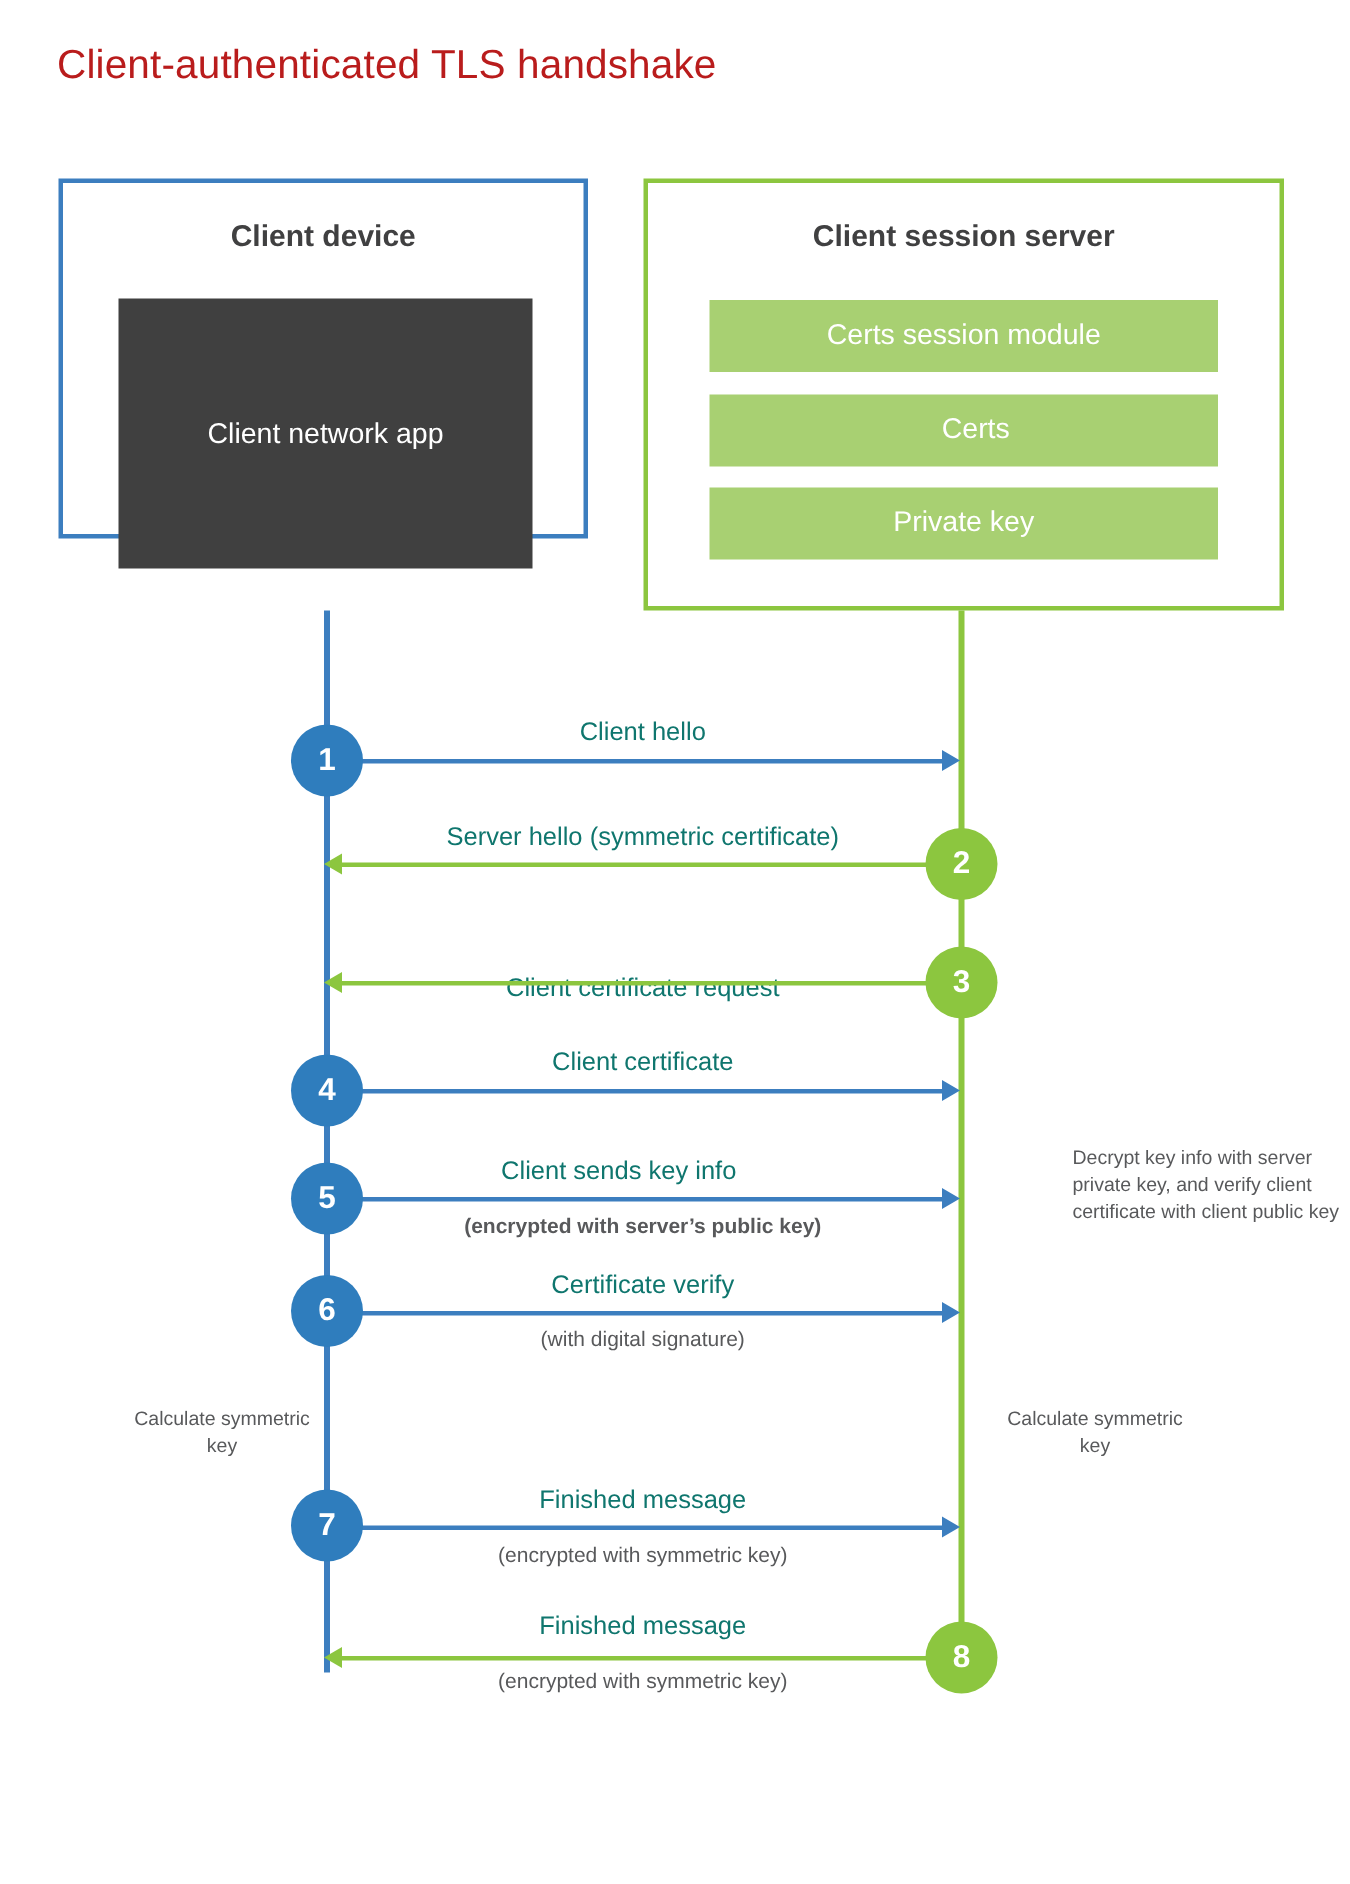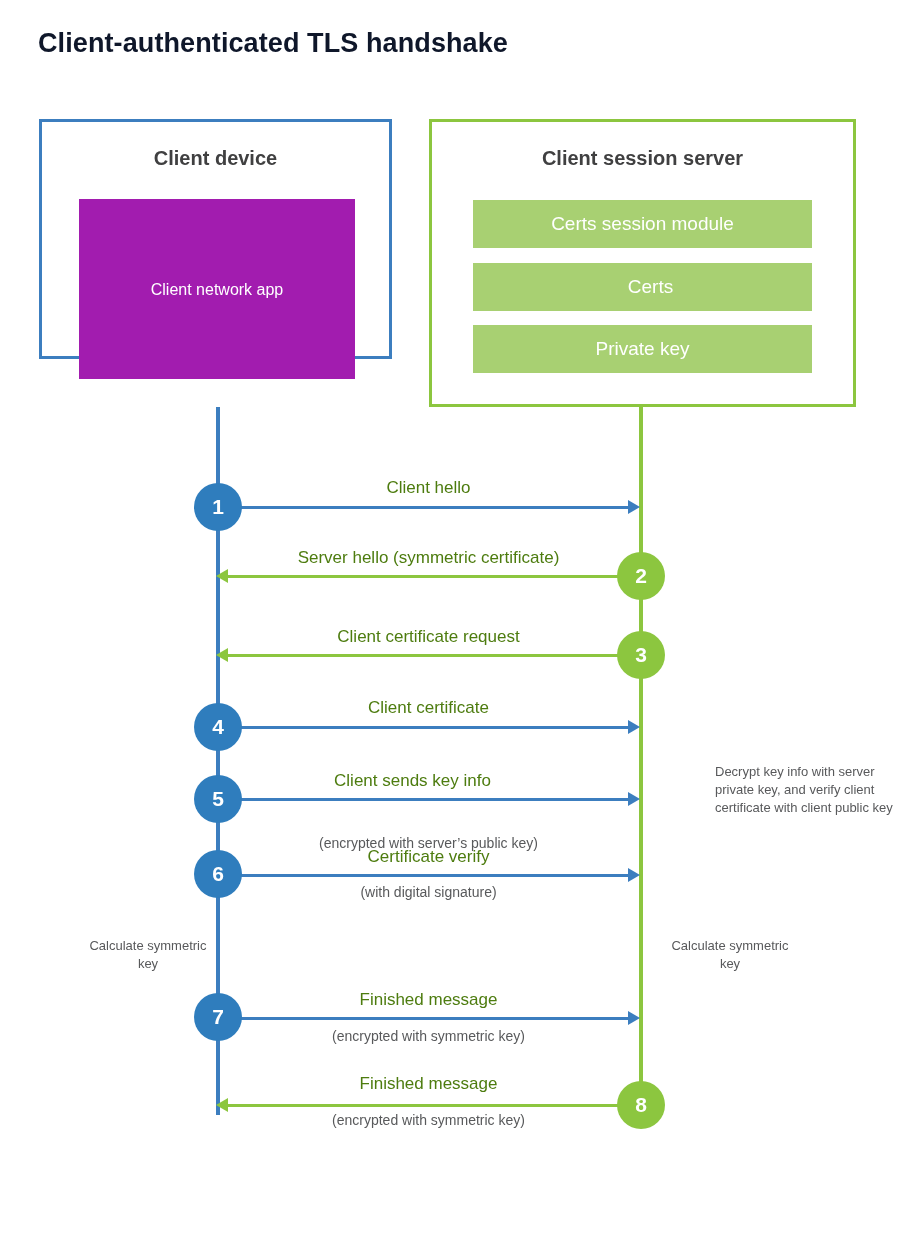--- a/index.html
+++ b/index.html
@@ -18,22 +18,22 @@
     position: absolute;
     left: 0; top: 0;
     width: 900px;
     height: 1256px;
   }
   .page-title {
     position: absolute;
     left: 38px;
     top: 28px;
     font-size: 27px;
-    font-weight: 700;
-    color: #0f172a;
+    font-weight: 400;
+    color: #b91c1c;
     letter-spacing: 0.1px;
     white-space: nowrap;
   }
 
   
   .party-box {
     position: absolute;
     background: #ffffff;
     box-sizing: border-box;
   }
@@ -60,23 +60,23 @@
     font-size: 20px;
     font-weight: bold;
     color: #404041;
   }
   #client-app-block {
     position: absolute;
     left: 37px;
     top: 77px;
     width: 276px;
     height: 180px;
-    background: #a21caf;
+    background: #404040;
     color: #ffffff;
-    font-size: 16px;
+    font-size: 19px;
     line-height: 27px;
     text-align: center;
     display: flex;
     align-items: center;
     justify-content: center;
     box-sizing: border-box;
     padding: 0 12px;
   }
   #client-app-block .app-label { display: block; }
 
@@ -149,21 +149,21 @@
     z-index: 3;
   }
   .arrow-head.to-right.client { border-left: 12px solid #3c7ebf; }
   .arrow-head.to-left.server { border-right: 12px solid #8cc63f; }
 
   
   .msg-label {
     position: absolute;
     text-align: center;
     font-size: 17px;
-    color: #4d7c0f;
+    color: #0f766e;
     white-space: nowrap;
   }
   .msg-sublabel {
     position: absolute;
     text-align: center;
     font-size: 14px;
     color: #58595b;
     white-space: nowrap;
   }
   .side-note {
@@ -201,34 +201,34 @@
   <div class="msg-label" style="left:218px; top:478px; width:421px;">Client hello</div>
   <div class="arrow-line client" style="left:218px; top:506px; width:410px;"></div>
   <div class="arrow-head to-right client" style="left:628px; top:500px;"></div>
   <div class="step-circle client" style="left:194px; top:483px;">1</div>
 
   <div class="msg-label" style="left:218px; top:548px; width:421px;">Server hello (symmetric certificate)</div>
   <div class="arrow-line server" style="left:228px; top:575px; width:413px;"></div>
   <div class="arrow-head to-left server" style="left:216px; top:569px;"></div>
   <div class="step-circle server" style="left:617px; top:552px;">2</div>
 
-  <div class="msg-label" style="left:218px; top:627px; width:421px;text-align:center;">Client certificate request</div>
+  <div class="msg-label" style="left:218px; top:649px; width:421px;text-align:center;">Client certificate request</div>
   <div class="arrow-line server" style="left:228px; top:654px; width:413px;"></div>
   <div class="arrow-head to-left server" style="left:216px; top:648px;"></div>
   <div class="step-circle server" style="left:617px; top:631px;">3</div>
 
   <div class="msg-label" style="left:218px; top:698px; width:421px;">Client certificate</div>
   <div class="arrow-line client" style="left:218px; top:726px; width:410px;"></div>
   <div class="arrow-head to-right client" style="left:628px; top:720px;"></div>
   <div class="step-circle client" style="left:194px; top:703px;">4</div>
 
   <div class="msg-label" style="left:202px; top:771px; width:421px;text-align:center;">Client sends key info</div>
   <div class="arrow-line client" style="left:218px; top:798px; width:410px;"></div>
   <div class="arrow-head to-right client" style="left:628px; top:792px;"></div>
-  <div class="msg-sublabel" style="left:218px; top:835px; width:421px;">(encrypted with server’s public key)</div>
+  <div class="msg-sublabel" style="left:218px; top:809px; width:421px;font-weight:bold;">(encrypted with server’s public key)</div>
   <div class="step-circle client" style="left:194px; top:775px;">5</div>
 
   <div class="msg-label" style="left:218px; top:847px; width:421px;">Certificate verify</div>
   <div class="arrow-line client" style="left:218px; top:874px; width:410px;"></div>
   <div class="arrow-head to-right client" style="left:628px; top:868px;"></div>
   <div class="msg-sublabel" style="left:218px; top:884px; width:421px;">(with digital signature)</div>
   <div class="step-circle client" style="left:194px; top:850px;">6</div>
 
   <div class="msg-label" style="left:218px; top:990px; width:421px;">Finished message</div>
   <div class="arrow-line client" style="left:218px; top:1017px; width:410px;"></div>

